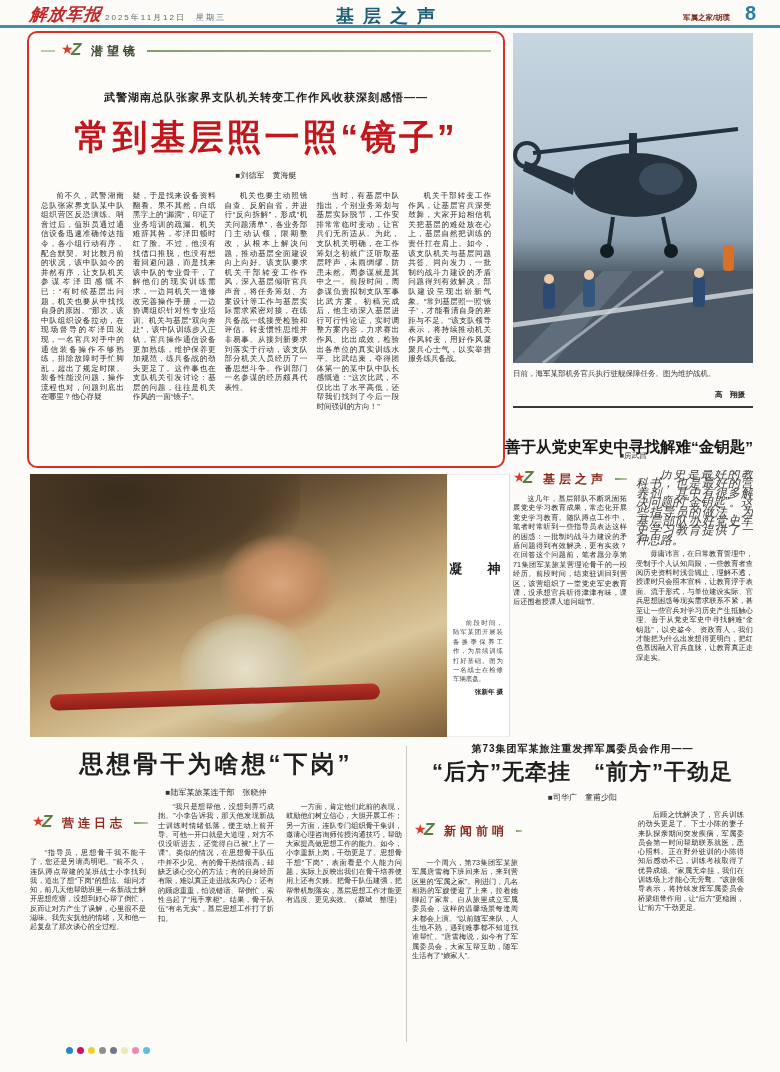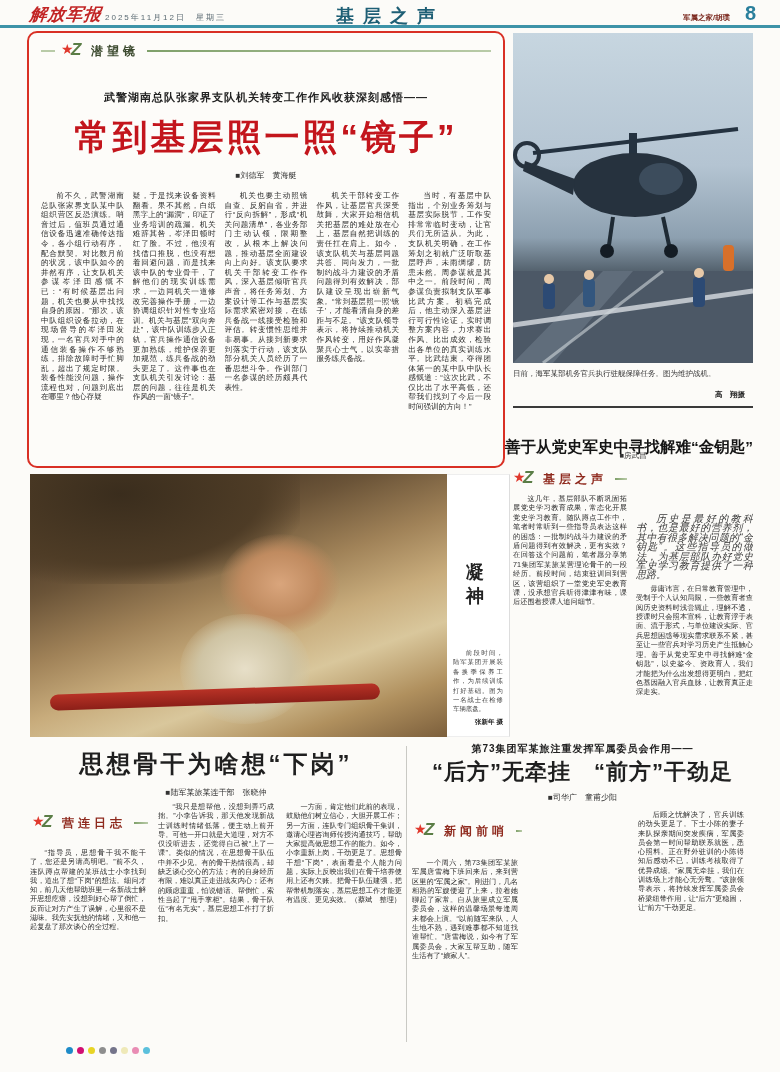--- a/index.html
+++ b/index.html
@@ -53,38 +53,38 @@
   .dark-rule { position:absolute; left:513px; top:406px; width:240px; height:2px; background:#3a3a3a; }
 
   
   .gk-headline { position:absolute; left:505px; top:437px; width:256px; text-align:left;
      font-size:15.5px; font-weight:900; color:#151515; }
   .gk-byline { position:absolute; left:513px; top:451px; width:240px; text-align:center; font-size:7.5px; color:#333; }
   .gk-left { position:absolute; left:513px; top:470px; width:114px; height:270px; }
   .gk-left .marker { margin-bottom:6px; }
   .gk-right { position:absolute; left:636px; top:470px; width:117px; height:270px; }
   .gk-text { font-size:7.2px; line-height:9.4px; text-align:justify; color:#2b2b2b; overflow:hidden; }
-  .gk-lead { font-size:10px; line-height:9.4px; font-style:italic; color:#3a3a3a; text-align:justify; margin-bottom:4px;margin-top:44px; }
+  .gk-lead { font-size:12px; line-height:9.4px; font-style:italic; color:#3a3a3a; text-align:justify; margin-bottom:4px; }
   .gk-left .gk-text { height:232px; }
   .gk-right { overflow:hidden; }
 
   
   .soldier-photo { position:absolute; left:30px; top:474px; width:417px; height:263px; overflow:hidden;
      background:linear-gradient(160deg,#2e2417 0%,#4a3826 16%,#6b5438 30%,#a08258 46%,#c8ac7c 60%,#d9c79c 72%,#b0905e 86%,#7c5f3c 100%); }
   .sp-shadow { position:absolute; left:-30px; top:-40px; width:300px; height:150px;
      background:radial-gradient(ellipse at 40% 40%, #3a2d1d 0%, #4e3c26 55%, transparent 75%); }
   .sp-face { position:absolute; left:190px; top:60px; width:120px; height:100px;
      background:radial-gradient(ellipse at 50% 50%, #d9a57c 0%, #c08b60 45%, transparent 72%); border-radius:50%; }
   .sp-glove { position:absolute; left:150px; top:140px; width:130px; height:110px;
      background:radial-gradient(ellipse at 50% 50%, #e7dfc8 0%, #cfc4a4 50%, transparent 75%); border-radius:50%; }
   .sp-jack { position:absolute; left:20px; top:215px; width:330px; height:16px;
      background:linear-gradient(180deg,#b83226,#8c1f18); border-radius:8px; transform:rotate(-2deg); }
   .photo-panel { position:absolute; left:447px; top:474px; width:63px; height:263px; background:#ffffff;
      border-right:1px solid #ddd; border-top:1px solid #eee; border-bottom:1px solid #eee; }
-  .photo-title { margin-top:85px; text-align:center; font-size:18px; font-weight:900; letter-spacing:6px; color:#222; }
+  .photo-title { margin-top:85px; text-align:center; font-size:13px; font-weight:900; letter-spacing:6px; color:#222; }
   .photo-cap { margin:40px 6px 0 6px; font-size:6.4px; line-height:9.4px; color:#444; text-align:justify; }
   .photo-credit { margin:4px 6px 0 0; text-align:right; font-size:6.6px; font-weight:bold; color:#222; }
 
   
   .bl-headline { position:absolute; left:30px; top:748px; width:372px; text-align:center;
      font-size:24px; font-weight:900; color:#1f1f1f; letter-spacing:3px; }
   .bl-byline { position:absolute; left:30px; top:787px; width:372px; text-align:center; font-size:8px; color:#333; }
   .bl-marker { position:absolute; left:32px; top:814px; width:116px; }
   .bt-col { position:absolute; font-size:7.2px; line-height:9.3px; text-align:justify; color:#2b2b2b; overflow:hidden; width:116px; }
   .bl-c1 { left:30px;  top:848px; height:194px; }
@@ -130,22 +130,22 @@
       <span class="marker-label">潜望镜</span>
       <span class="marker-line"></span>
     </div>
     <div class="p-kicker">武警湖南总队张家界支队机关转变工作作风收获深刻感悟——</div>
     <h1 class="p-headline">常到基层照一照“镜子”</h1>
     <div class="p-byline">■刘德军　黄海艇</div>
     <div class="p-body">
       <div class="p-col indent">前不久，武警湖南总队张家界支队某中队组织营区反恐演练。哨音过后，值班员通过通信设备迅速准确传达指令，各小组行动有序，配合默契。对比数月前的状况，该中队如今的井然有序，让支队机关参谋岑泽田感慨不已：“有时候基层出问题，机关也要从中找找自身的原因。”那次，该中队组织设备拉动，在现场督导的岑泽田发现，一名官兵对手中的通信装备操作不够熟练，排除故障时手忙脚乱，超出了规定时限。装备性能没问题，操作流程也对，问题到底出在哪里？他心存疑</div>
       <div class="p-col">疑，于是找来设备资料翻看。果不其然，白纸黑字上的“漏洞”，印证了业务培训的疏漏。机关难辞其咎，岑泽田顿时红了脸。不过，他没有找借口推脱，也没有想着回避问题，而是找来该中队的专业骨干，了解他们的现实训练需求，一边同机关一道修改完善操作手册，一边协调组织针对性专业培训。机关与基层“双向奔赴”，该中队训练步入正轨，官兵操作通信设备更加熟练，维护保养更加规范，练兵备战的劲头更足了。这件事也在支队机关引发讨论：基层的问题，往往是机关作风的一面“镜子”。</div>
       <div class="p-col indent">机关也要主动照镜自查、反躬自省，并进行“反向拆解”，形成“机关问题清单”，各业务部门主动认领，限期整改，从根本上解决问题，推动基层全面建设向上向好。该支队要求机关干部转变工作作风，深入基层倾听官兵声音，将任务筹划、方案设计等工作与基层实际需求紧密对接，在练兵备战一线接受检验和评估。转变惯性思维并非易事。从接到新要求到落实于行动，该支队部分机关人员经历了一番思想斗争。作训部门一名参谋的经历颇具代表性。</div>
+      <div class="p-col indent">当时，有基层中队指出，个别业务筹划与基层实际脱节，工作安排常常临时变动，让官兵们无所适从。为此，支队机关明确，在工作筹划之初就广泛听取基层呼声，未雨绸缪，防患未然。周参谋就是其中之一。前段时间，周参谋负责拟制支队军事比武方案。初稿完成后，他主动深入基层进行可行性论证，实时调整方案内容，力求赛出作风、比出成效，检验出各单位的真实训练水平。比武结束，夺得团体第一的某中队中队长感慨道：“这次比武，不仅比出了水平高低，还帮我们找到了今后一段时间强训的方向！”</div>
       <div class="p-col indent">机关干部转变工作作风，让基层官兵深受鼓舞，大家开始相信机关把基层的难处放在心上，基层自然把训练的责任扛在肩上。如今，该支队机关与基层同题共答、同向发力，一批制约战斗力建设的矛盾问题得到有效解决，部队建设呈现出崭新气象。“常到基层照一照‘镜子’，才能看清自身的差距与不足。”该支队领导表示，将持续推动机关作风转变，用好作风凝聚兵心士气，以实举措服务练兵备战。</div>
-      <div class="p-col indent">当时，有基层中队指出，个别业务筹划与基层实际脱节，工作安排常常临时变动，让官兵们无所适从。为此，支队机关明确，在工作筹划之初就广泛听取基层呼声，未雨绸缪，防患未然。周参谋就是其中之一。前段时间，周参谋负责拟制支队军事比武方案。初稿完成后，他主动深入基层进行可行性论证，实时调整方案内容，力求赛出作风、比出成效，检验出各单位的真实训练水平。比武结束，夺得团体第一的某中队中队长感慨道：“这次比武，不仅比出了水平高低，还帮我们找到了今后一段时间强训的方向！”</div>
     </div>
   </section>
 
   <div class="heli-photo">
     <svg width="240" height="330" viewBox="0 0 240 330">
       <rect x="0" y="238" width="240" height="92" fill="#4c5866"></rect>
       <polygon points="0,330 90,238 120,238 40,330" fill="#6a7684" opacity="0.7"></polygon>
       <line x1="0" y1="292" x2="240" y2="258" stroke="#d8dde2" stroke-width="5" opacity="0.8"></line>
       <line x1="30" y1="330" x2="150" y2="238" stroke="#cfd6da" stroke-width="3" opacity="0.6"></line>
       <line x1="20" y1="120" x2="225" y2="96" stroke="#243240" stroke-width="4"></line>

